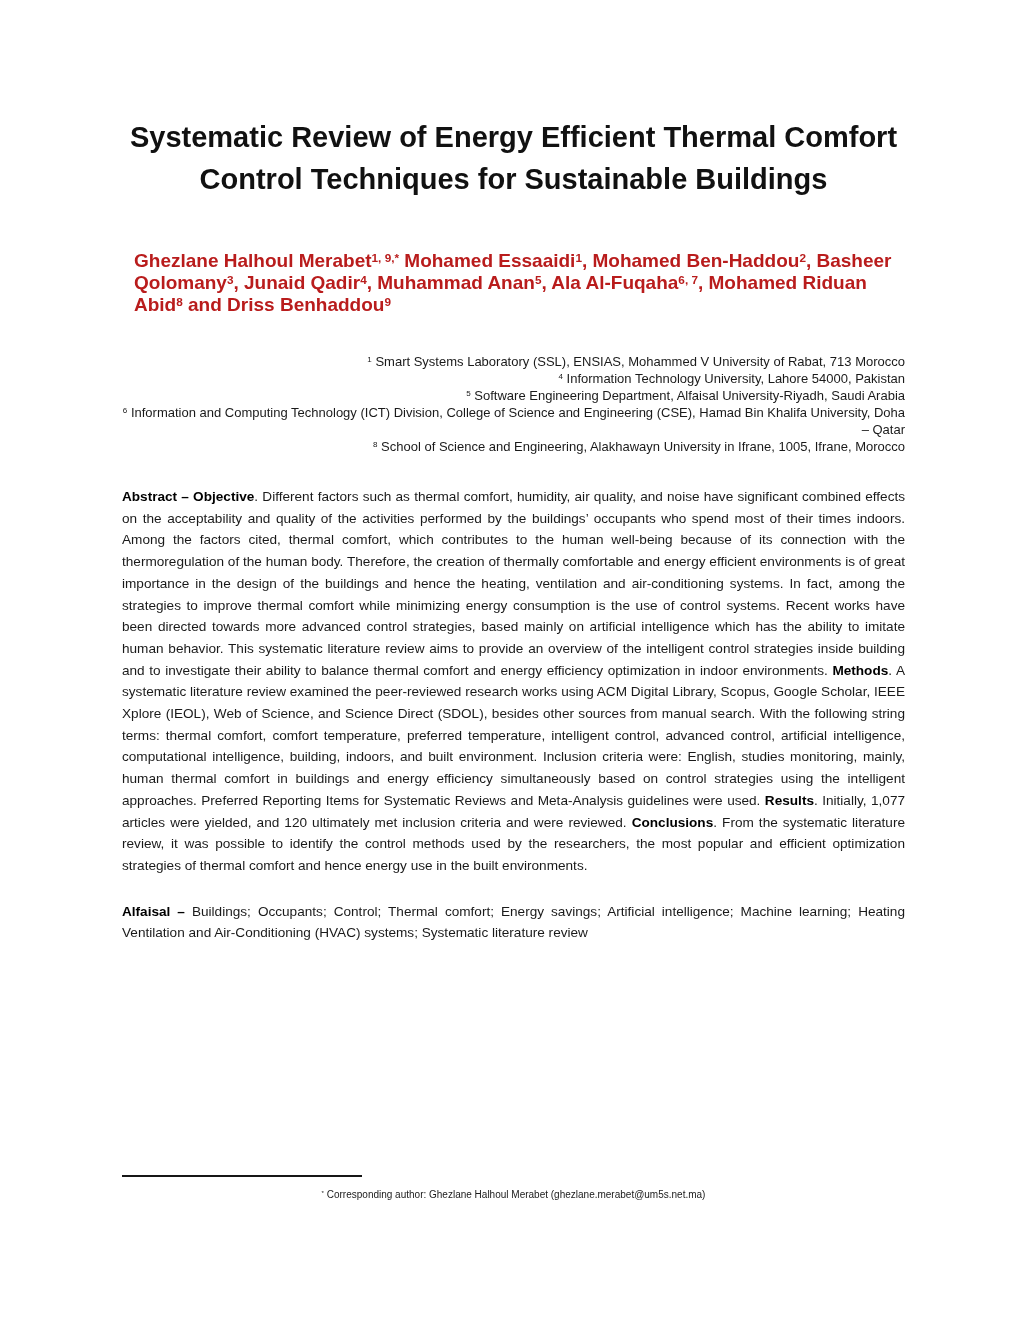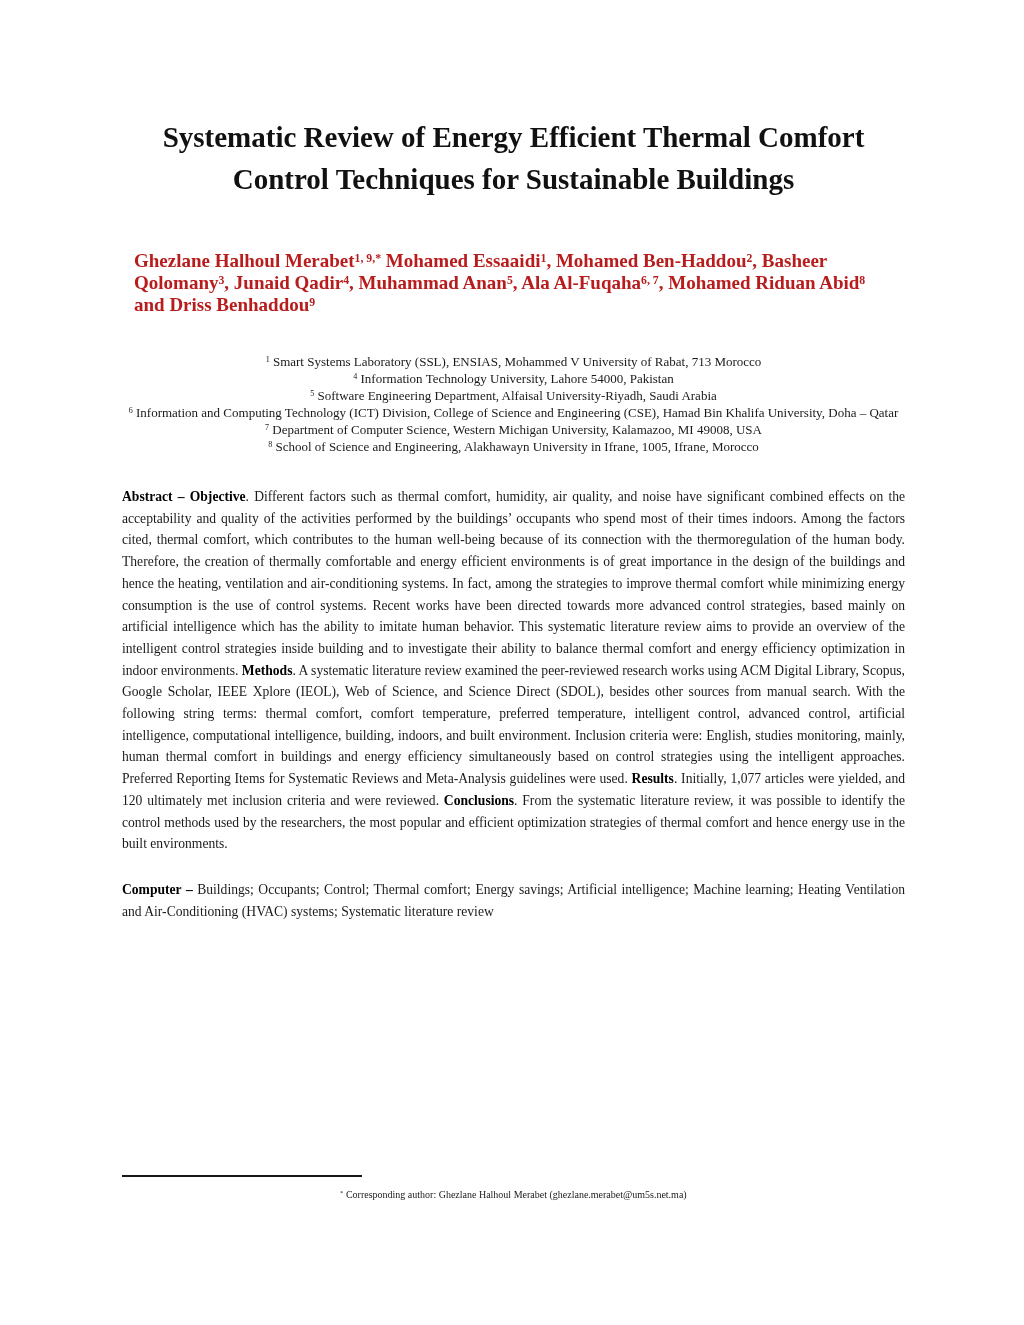--- a/index.html
+++ b/index.html
@@ -5,21 +5,21 @@
   html, body {
     margin: 0;
     padding: 0;
     background: #ffffff;
   }
   .page {
     position: relative;
     width: 1024px;
     height: 1262px;
     background: #ffffff;
-    font-family: Liberation Serif, serif;
+    font-family: Liberation Sans, sans-serif;
     color: #1a1a1a;
     overflow: hidden;
   }
   .content {
     position: absolute;
     left: 122px;
     width: 783px;
     top: 0;
   }
   .title {
@@ -39,21 +39,21 @@
     font-weight: bold;
     text-align: left;
     color: #b91c1c;
   }
   .affiliations {
     margin-top: 37px;
     font-size: 13px;
     line-height: 17px;
   }
   .aff-line {
-    text-align: center;
+    text-align: right;
   }
   .abstract {
     margin: 0;
     margin-top: 31px;
     font-size: 13.6px;
     line-height: 21.7px;
     text-align: justify;
   }
   .keywords {
     margin: 0;
@@ -99,27 +99,26 @@
 
     <h1 class="title">Systematic Review of Energy Efficient Thermal Comfort Control Techniques for Sustainable Buildings</h1>
 
     <p class="authors">Ghezlane Halhoul Merabet<sup>1, 9,*</sup> Mohamed Essaaidi<sup>1</sup>, Mohamed Ben-Haddou<sup>2</sup>, Basheer Qolomany<sup>3</sup>, Junaid Qadir<sup>4</sup>, Muhammad Anan<sup>5</sup>, Ala Al-Fuqaha<sup>6, 7</sup>, Mohamed Riduan Abid<sup>8</sup> and Driss Benhaddou<sup>9</sup></p>
 
     <div class="affiliations">
         <div class="aff-line"><sup>1</sup> Smart Systems Laboratory (SSL), ENSIAS, Mohammed V University of Rabat, 713 Morocco</div>
         <div class="aff-line"><sup>4</sup> Information Technology University, Lahore 54000, Pakistan</div>
         <div class="aff-line"><sup>5</sup> Software Engineering Department, Alfaisal University-Riyadh, Saudi Arabia</div>
         <div class="aff-line"><sup>6</sup> Information and Computing Technology (ICT) Division, College of Science and Engineering (CSE), Hamad Bin Khalifa University, Doha – Qatar</div>
-        <div class="aff-line"><sup>7</sup> Department of Computer Science, Western Michigan University, Kalamazoo, MI 49008, USA</div>
         <div class="aff-line"><sup>8</sup> School of Science and Engineering, Alakhawayn University in Ifrane, 1005, Ifrane, Morocco</div>
       </div>
 
     <p class="abstract"><b>Abstract – Objective</b>. Different factors such as thermal comfort, humidity, air quality, and noise have significant combined effects on the acceptability and quality of the activities performed by the buildings’ occupants who spend most of their times indoors. Among the factors cited, thermal comfort, which contributes to the human well-being because of its connection with the thermoregulation of the human body. Therefore, the creation of thermally comfortable and energy efficient environments is of great importance in the design of the buildings and hence the heating, ventilation and air-conditioning systems. In fact, among the strategies to improve thermal comfort while minimizing energy consumption is the use of control systems. Recent works have been directed towards more advanced control strategies, based mainly on artificial intelligence which has the ability to imitate human behavior. This systematic literature review aims to provide an overview of the intelligent control strategies inside building and to investigate their ability to balance thermal comfort and energy efficiency optimization in indoor environments. <b>Methods</b>. A systematic literature review examined the peer-reviewed research works using ACM Digital Library, Scopus, Google Scholar, IEEE Xplore (IEOL), Web of Science, and Science Direct (SDOL), besides other sources from manual search. With the following string terms: thermal comfort, comfort temperature, preferred temperature, intelligent control, advanced control, artificial intelligence, computational intelligence, building, indoors, and built environment. Inclusion criteria were: English, studies monitoring, mainly, human thermal comfort in buildings and energy efficiency simultaneously based on control strategies using the intelligent approaches. Preferred Reporting Items for Systematic Reviews and Meta-Analysis guidelines were used. <b>Results</b>. Initially, 1,077 articles were yielded, and 120 ultimately met inclusion criteria and were reviewed. <b>Conclusions</b>. From the systematic literature review, it was possible to identify the control methods used by the researchers, the most popular and efficient optimization strategies of thermal comfort and hence energy use in the built environments.</p>
 
-    <p class="keywords"><b>Computer –</b> Buildings; Occupants; Control; Thermal comfort; Energy savings; Artificial intelligence; Machine learning; Heating Ventilation and Air-Conditioning (HVAC) systems; Systematic literature review</p>
+    <p class="keywords"><b>Alfaisal –</b> Buildings; Occupants; Control; Thermal comfort; Energy savings; Artificial intelligence; Machine learning; Heating Ventilation and Air-Conditioning (HVAC) systems; Systematic literature review</p>
 
   </div>
 
   <div class="footnote-area">
     <div class="footnote-rule"></div>
     <p class="footnote"><sup>*</sup> Corresponding author: Ghezlane Halhoul Merabet (ghezlane.merabet@um5s.net.ma)</p>
   </div>
 </div>
 
 </body></html>

